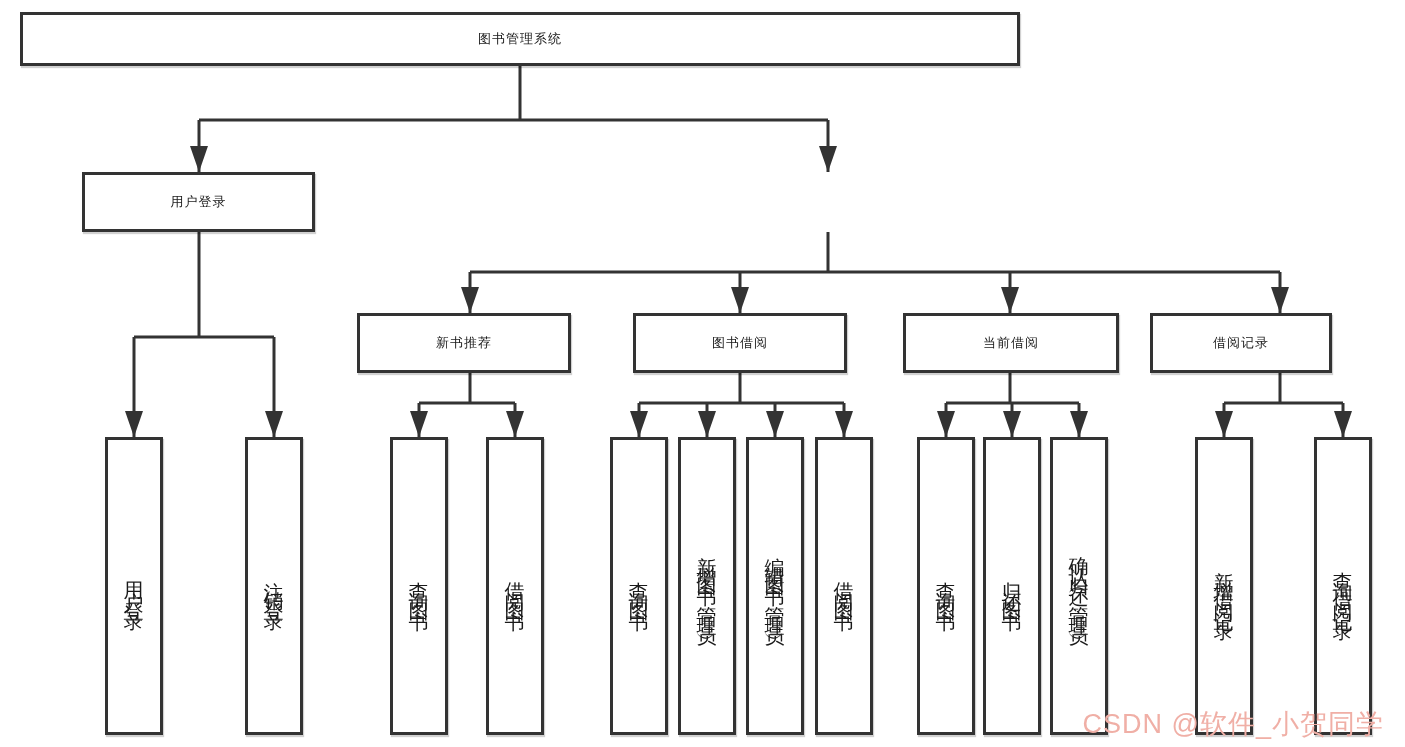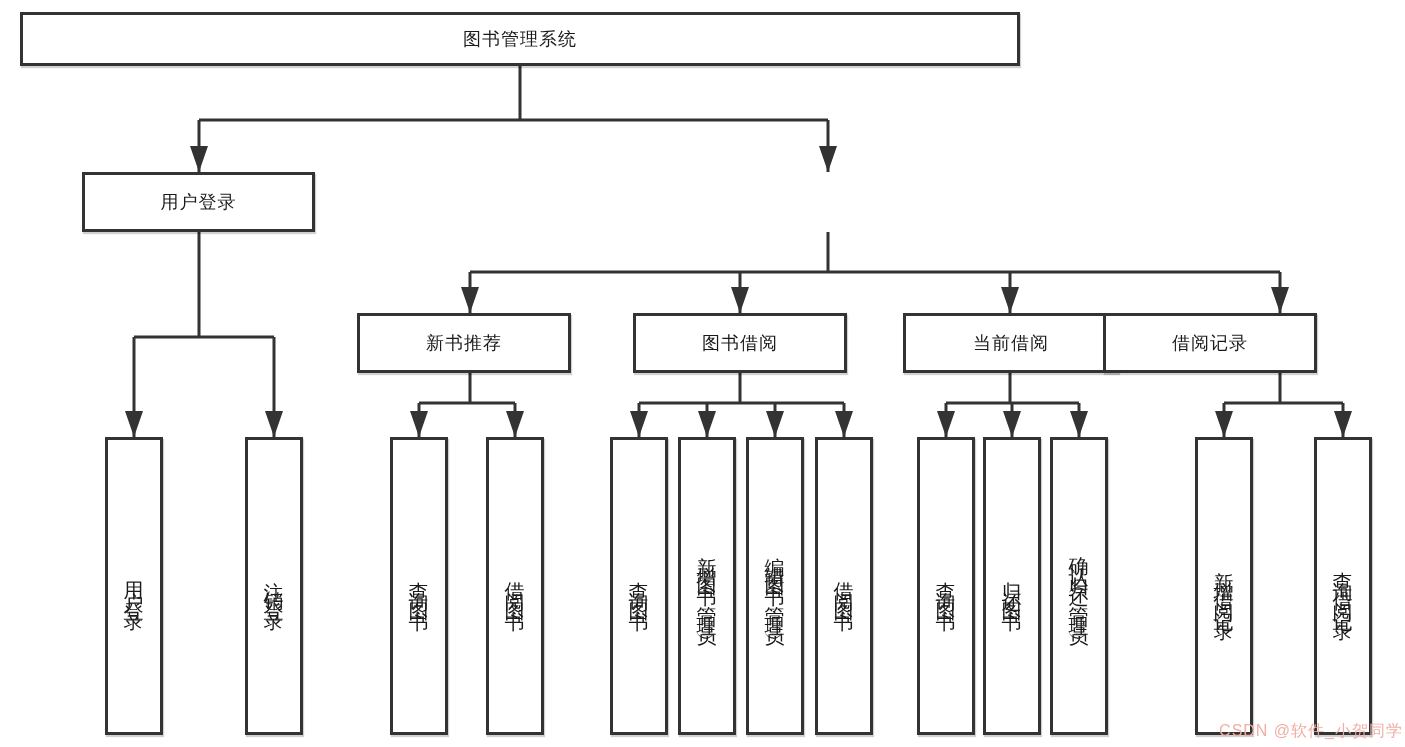--- a/index.html
+++ b/index.html
@@ -22,21 +22,21 @@
     position: absolute;
     background: #ffffff;
     border: 3px solid #333333;
     box-shadow: 1px 2px 1px rgba(0,0,0,0.18);
     display: flex;
     align-items: center;
     justify-content: center;
     z-index: 2;
   }
   .node .lbl {
-    font-size: 18px;
+    font-size: 13px;
     color: #1a1a1a;
     letter-spacing: 1px;
     white-space: nowrap;
   }
   .hbox { height: 60px; }
   .root-box { left: 20px; top: 12px; width: 1000px; height: 54px; }
   .vbox {
     top: 437px;
     width: 58px;
     height: 298px;
@@ -44,23 +44,23 @@
   .vbox .vlbl {
     writing-mode: vertical-rl;
     text-orientation: mixed;
     font-size: 20px;
     color: #1a1a1a;
     letter-spacing: 10px;
     line-height: 1;
   }
   .watermark {
     position: absolute;
-    right: 2px;
+    right: 21px;
     bottom: 5px;
-    font-size: 16px;
+    font-size: 27px;
     letter-spacing: 1px;
     z-index: 3;
     white-space: nowrap;
   }
 </style>
 </head>
 <body>
 
 <div class="canvas">
 
@@ -113,21 +113,21 @@
 
   <div class="node hbox" style="left:357px;top:313px;width:214px">
     <span class="lbl">新书推荐</span>
   </div>
   <div class="node hbox" style="left:633px;top:313px;width:214px">
     <span class="lbl">图书借阅</span>
   </div>
   <div class="node hbox" style="left:903px;top:313px;width:216px">
     <span class="lbl">当前借阅</span>
   </div>
-  <div class="node hbox" style="left:1103px;top:313px;width:214px">
+  <div class="node hbox" style="left:1150px;top:313px;width:182px">
     <span class="lbl">借阅记录</span>
   </div>
 
   <div class="node vbox" style="left:105px">
     <span class="vlbl">用户登录</span>
   </div>
   <div class="node vbox" style="left:245px">
     <span class="vlbl">注销登录</span>
   </div>
 

